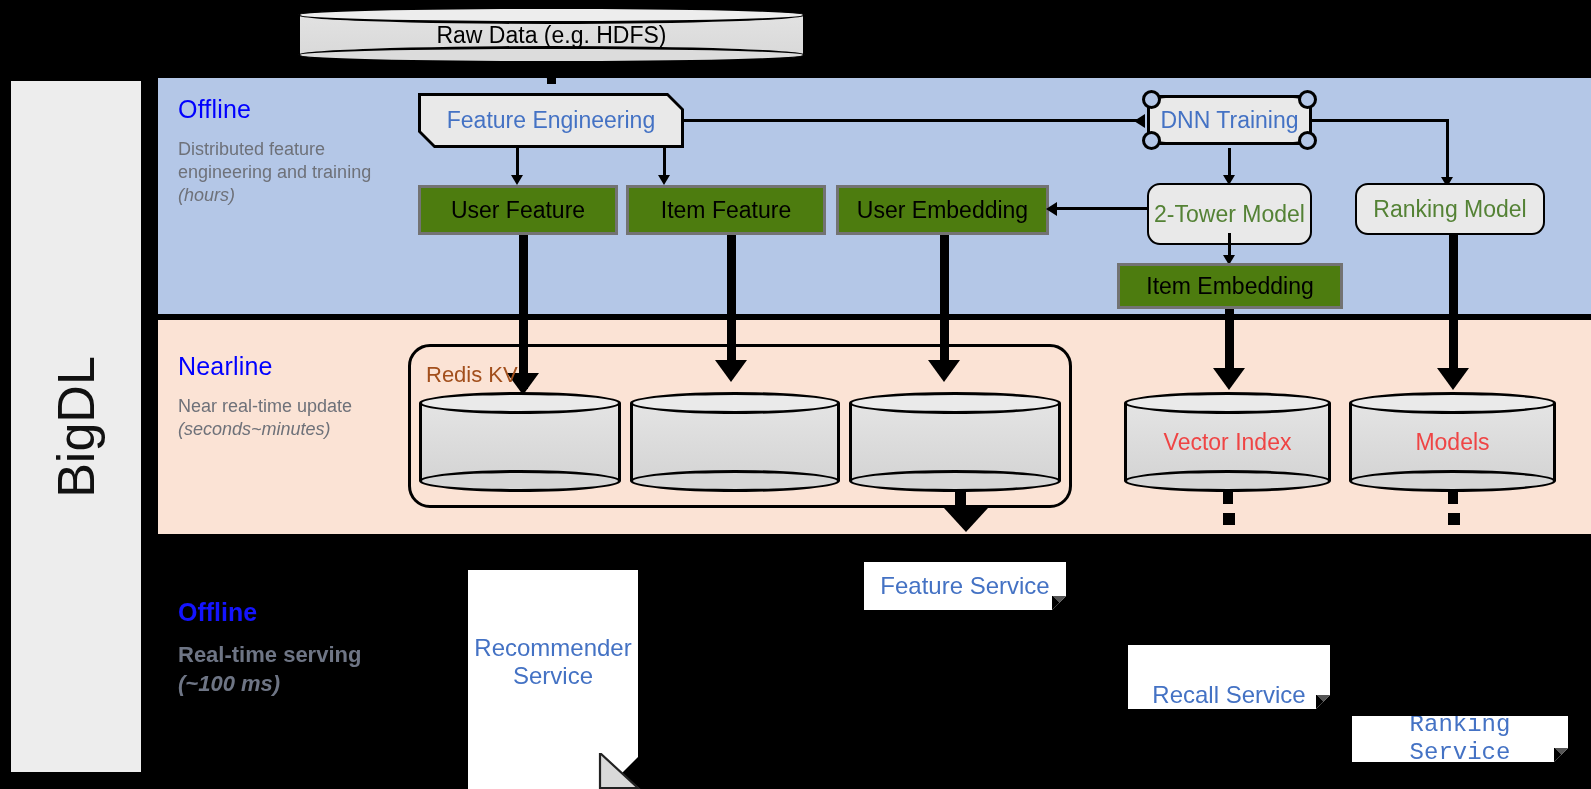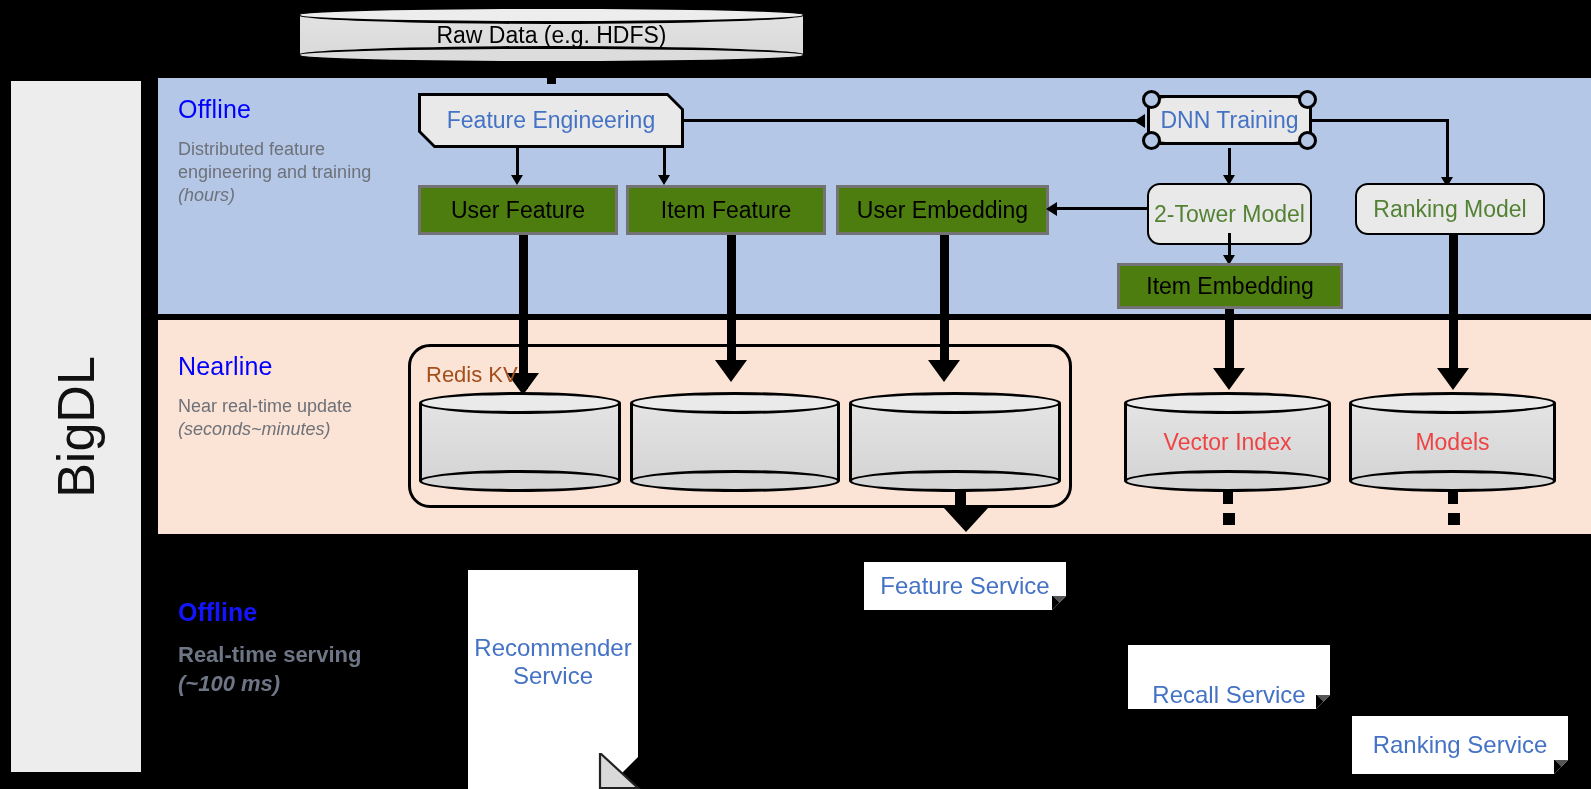--- a/index.html
+++ b/index.html
@@ -259,18 +259,18 @@
   <div class="doc" style="left:864px;top:562px;width:202px;height:48px;">
     <span class="doc-txt">Feature Service</span>
     <span class="fold"></span>
   </div>
 
   <div class="doc" style="left:1128px;top:645px;width:202px;height:64px;align-items:flex-end;">
     <span class="doc-txt">Recall Service</span>
     <span class="fold"></span>
   </div>
 
-  <div class="doc" style="left:1352px;top:716px;width:216px;height:58px;">
+  <div class="doc" style="left:1352px;top:716px;width:216px;height:46px;font-family:Liberation Mono, monospace;">
     <span class="doc-txt">Ranking Service</span>
     <span class="fold"></span>
   </div>
 
 </div>
 
 </body></html>

